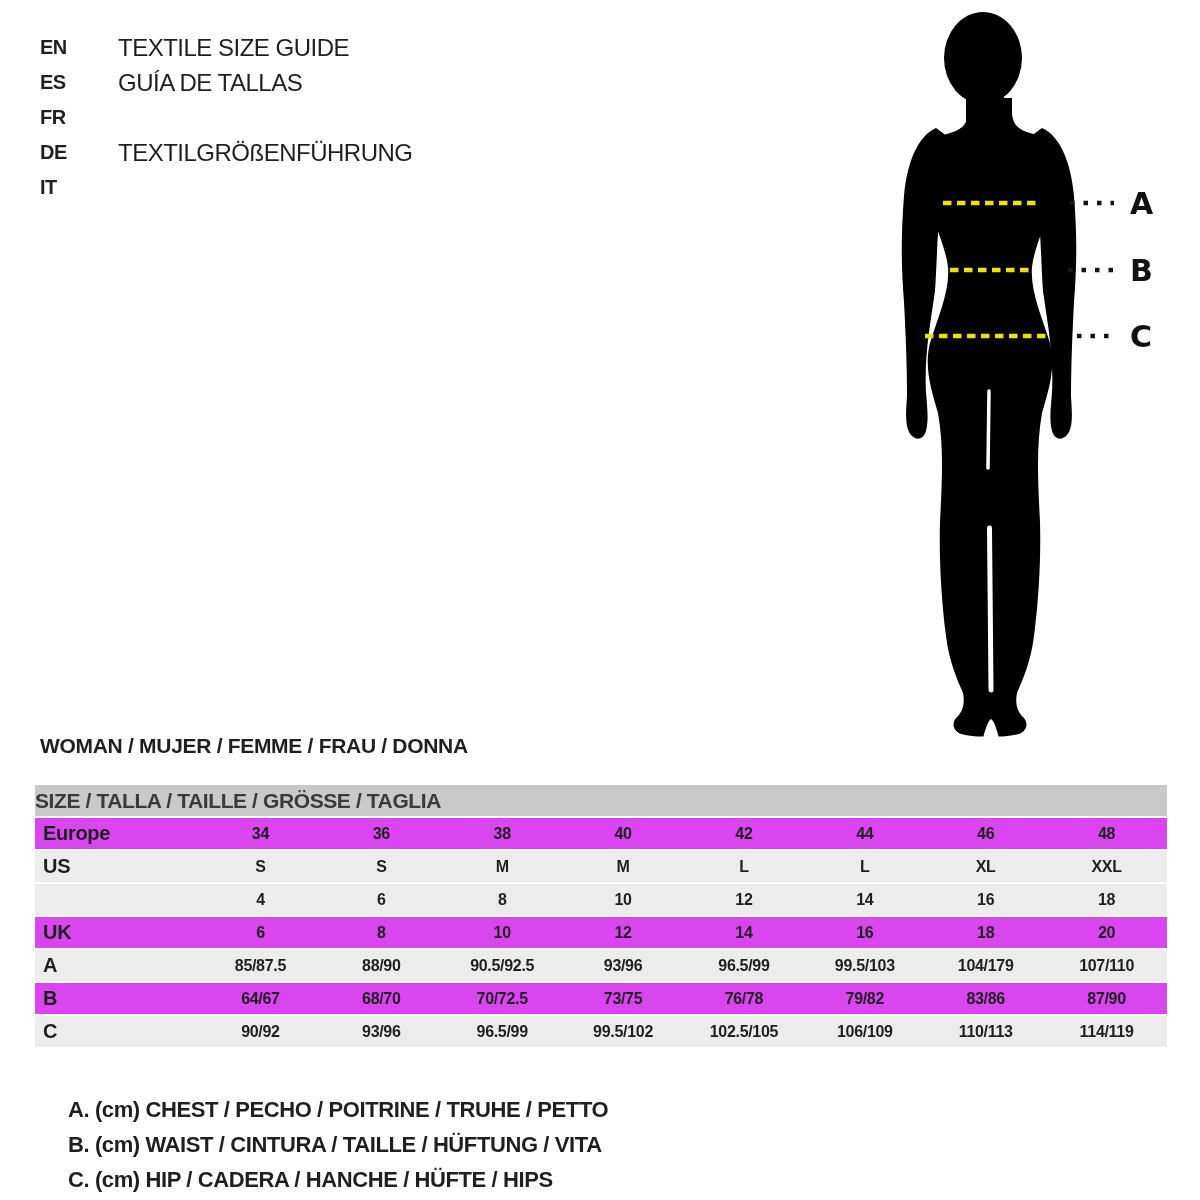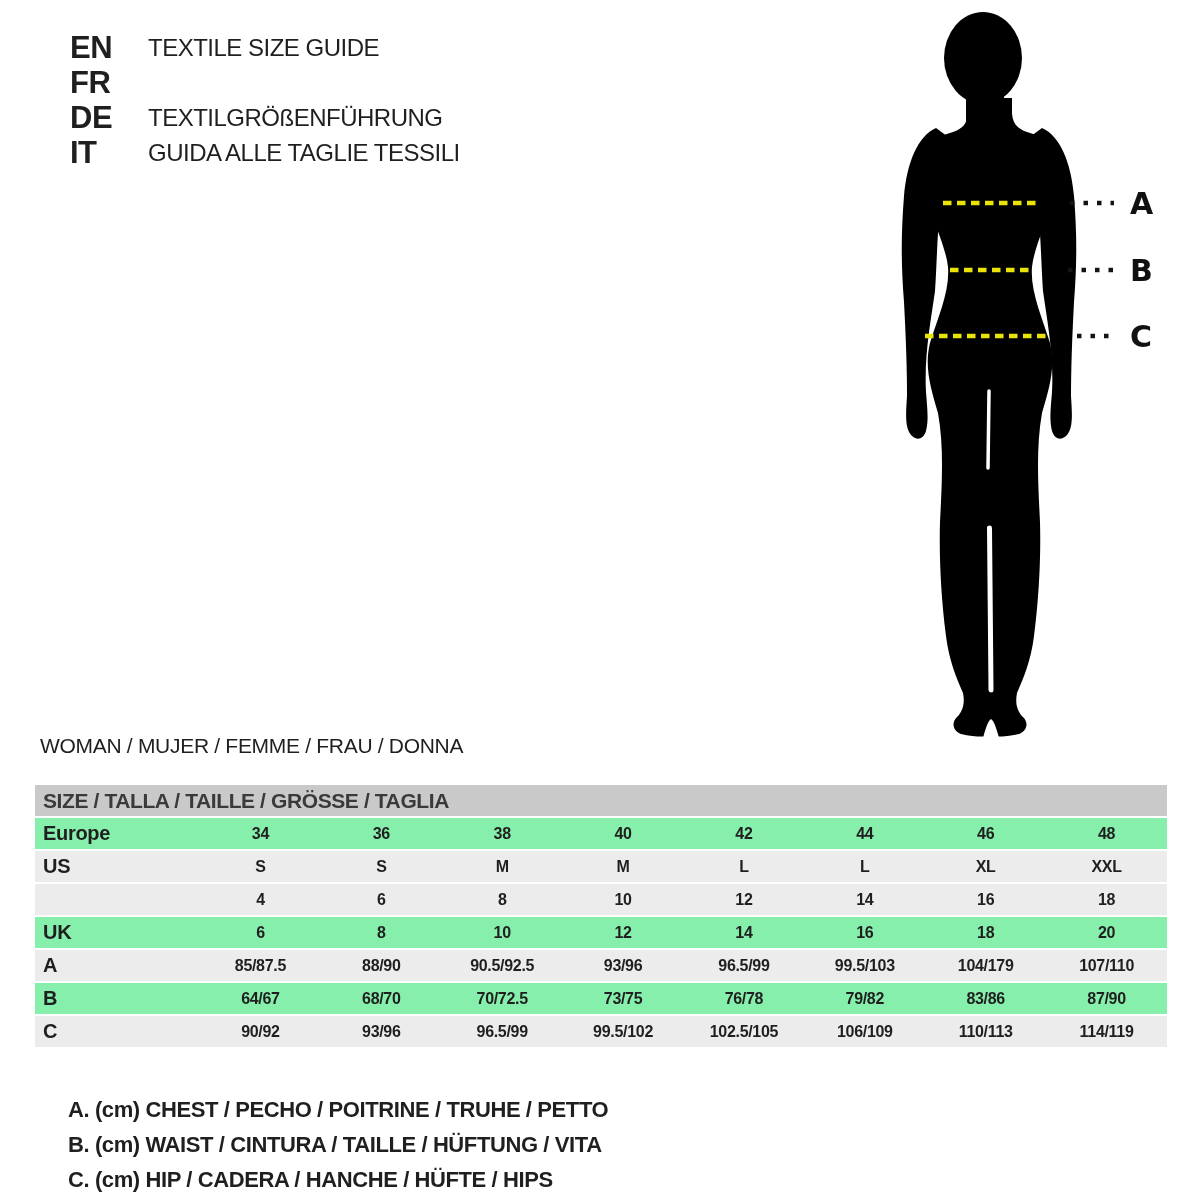--- a/index.html
+++ b/index.html
@@ -13,35 +13,35 @@
   }
   *{margin:0;padding:0;box-sizing:border-box;}
   html,body{background:#fff;}
   body{
     width:1200px;height:1200px;position:relative;overflow:hidden;
     font-family:"Liberation Sans",sans-serif;color:var(--text);
   }
   
   .lang-list{position:absolute;left:40px;top:30px;}
   .lang-row{display:flex;height:35px;align-items:center;}
-  .lang-code{width:78px;font-size:31px;font-weight:700;letter-spacing:-.5px;margin-left:30px;}
+  .lang-code{width:78px;font-size:20px;font-weight:700;letter-spacing:-.5px;}
   .lang-title{font-size:24px;font-weight:400;letter-spacing:-.5px;white-space:nowrap;}
   
   .figure-wrap{position:absolute;left:850px;top:0;width:350px;height:760px;}
   
-  .section-title{position:absolute;left:40px;top:734px;font-size:21px;font-weight:400;letter-spacing:-.3px;}
+  .section-title{position:absolute;left:40px;top:734px;font-size:21px;font-weight:700;letter-spacing:-.3px;}
   
   .size-table{position:absolute;left:35px;top:785px;width:1132px;}
   .thead{
     height:33px;background:var(--header_bg);color:var(--header_text);
     font-size:21px;font-weight:700;letter-spacing:-.4px;
-    display:flex;align-items:center;padding-left:8px;
+    display:flex;align-items:center;padding-left:0;
     border-bottom:2px solid #fff;
   }
-  .trow{display:flex;height:33px;border-bottom:2px solid #fff;background:#86efac;}
+  .trow{display:flex;height:33px;border-bottom:2px solid #fff;background:#d946ef;}
   .trow.shaded{background:var(--row_shaded);align-items:center;}
   .tlabel{
     width:165px;padding-left:8px;display:flex;align-items:center;
     font-size:20px;font-weight:700;letter-spacing:-.3px;
   }
   .tcell{
     flex:1;display:flex;align-items:center;justify-content:center;
     font-size:16px;font-weight:700;letter-spacing:-.3px;
   }
   
@@ -50,29 +50,32 @@
 </style>
 </head>
 <body>
 
 <div class="lang-list">
   <div class="lang-row">
     <span class="lang-code">EN</span>
     <span class="lang-title">TEXTILE SIZE GUIDE</span>
   </div>
   <div class="lang-row">
+    <span class="lang-code">ES</span>
+    <span class="lang-title">GUÍA DE TALLAS</span>
+  </div>
+  <div class="lang-row">
     <span class="lang-code">FR</span>
   </div>
   <div class="lang-row">
     <span class="lang-code">DE</span>
     <span class="lang-title">TEXTILGRÖßENFÜHRUNG</span>
   </div>
   <div class="lang-row">
     <span class="lang-code">IT</span>
-    <span class="lang-title">GUIDA ALLE TAGLIE TESSILI</span>
   </div>
 </div>
 
 <div class="figure-wrap">
   <svg width="350" height="760" viewBox="0 0 350 760" xmlns="http://www.w3.org/2000/svg">
 
     <ellipse cx="133" cy="58" rx="39" ry="46" fill="var(--silhouette)"></ellipse>
     <rect x="116" y="78" width="38" height="56" fill="var(--silhouette)"></rect>
 
     <path fill="var(--silhouette)" d="

